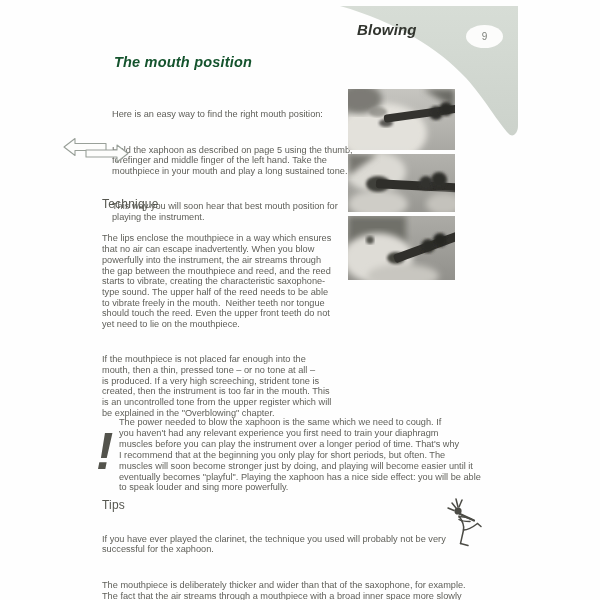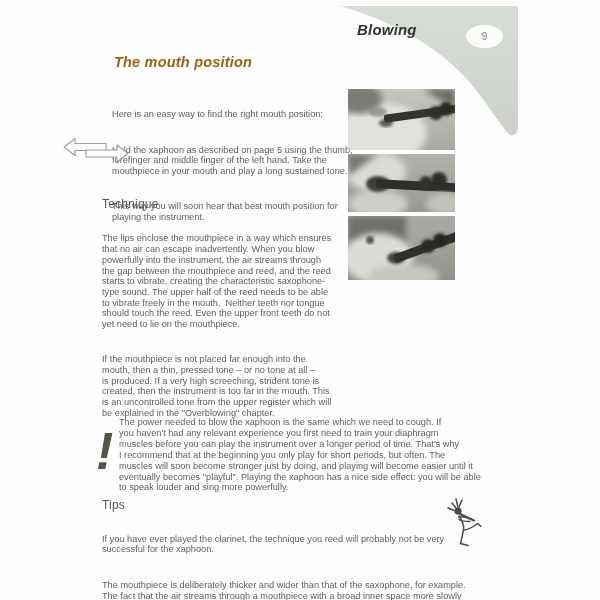--- a/index.html
+++ b/index.html
@@ -18,21 +18,21 @@
     display:flex;align-items:center;justify-content:center;
     font-size:10px;color:#7d807a;
   }
   .chapter-title{
     position:absolute;left:357px;top:21px;
     font-size:15px;font-weight:bold;font-style:italic;color:#31342e;
     letter-spacing:.2px;
   }
   .page-title{
     position:absolute;left:114px;top:54px;
-    font-size:14.5px;font-weight:bold;font-style:italic;color:#a16207;
+    font-size:14.5px;font-weight:bold;font-style:italic;color:#14532d;
     letter-spacing:.2px;
   }
 
   .txt{white-space:pre;font-size:9.2px;line-height:10.7px;color:#5e5e58;}
   .txt p{margin:0 0 3px 0;}
   .block{position:absolute;}
 
   .section-heading{font-size:12px;color:#55564f;letter-spacing:.2px;}
 
   .indent{margin-left:46px;}
@@ -178,21 +178,21 @@
   <div class="block txt note-text">The power needed to blow the xaphoon is the same which we need to cough. If
 you haven't had any relevant experience you first need to train your diaphragm
 muscles before you can play the instrument over a longer period of time. That's why
 I recommend that at the beginning you only play for short periods, but often. The
 muscles will soon become stronger just by doing, and playing will become easier until it
 eventually becomes "playful". Playing the xaphoon has a nice side effect: you will be able
 to speak louder and sing more powerfully.</div>
 
   <div class="block section-heading" style="left:102px;top:498px;">Tips</div>
   <div class="block txt tips-text" style="left:102px;top:512px;">
-    <p>If you have ever played the clarinet, the technique you reed will probably not be very
+    <p>If you have ever played the clarinet, the technique you used will probably not be very
 successful for the xaphoon.</p>
     <p>The mouthpiece is deliberately thicker and wider than that of the saxophone, for example.
 The fact that the air streams through a mouthpiece with a broad inner space more slowly
 gives the xaphoon a warm, mellow tone. The xaphoon mouthpiece enables a broad
 spectrum of tone colours to be produced. It is a mouthpiece which offers plenty of room
 for expression and feeling.</p>
   </div>
 
   <svg class="doodle-icon" viewBox="0 0 46 54">
     <g stroke="#4b4b45" stroke-width="1.5" fill="none" stroke-linecap="round">

